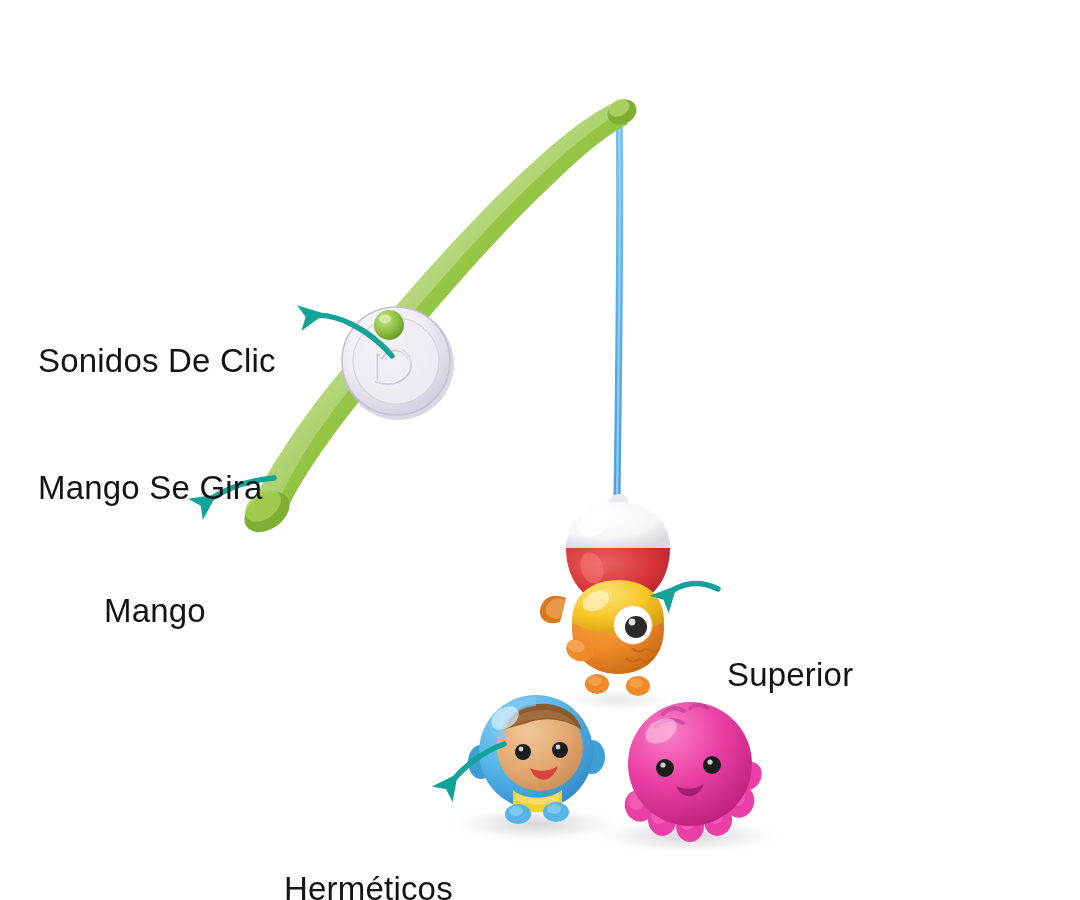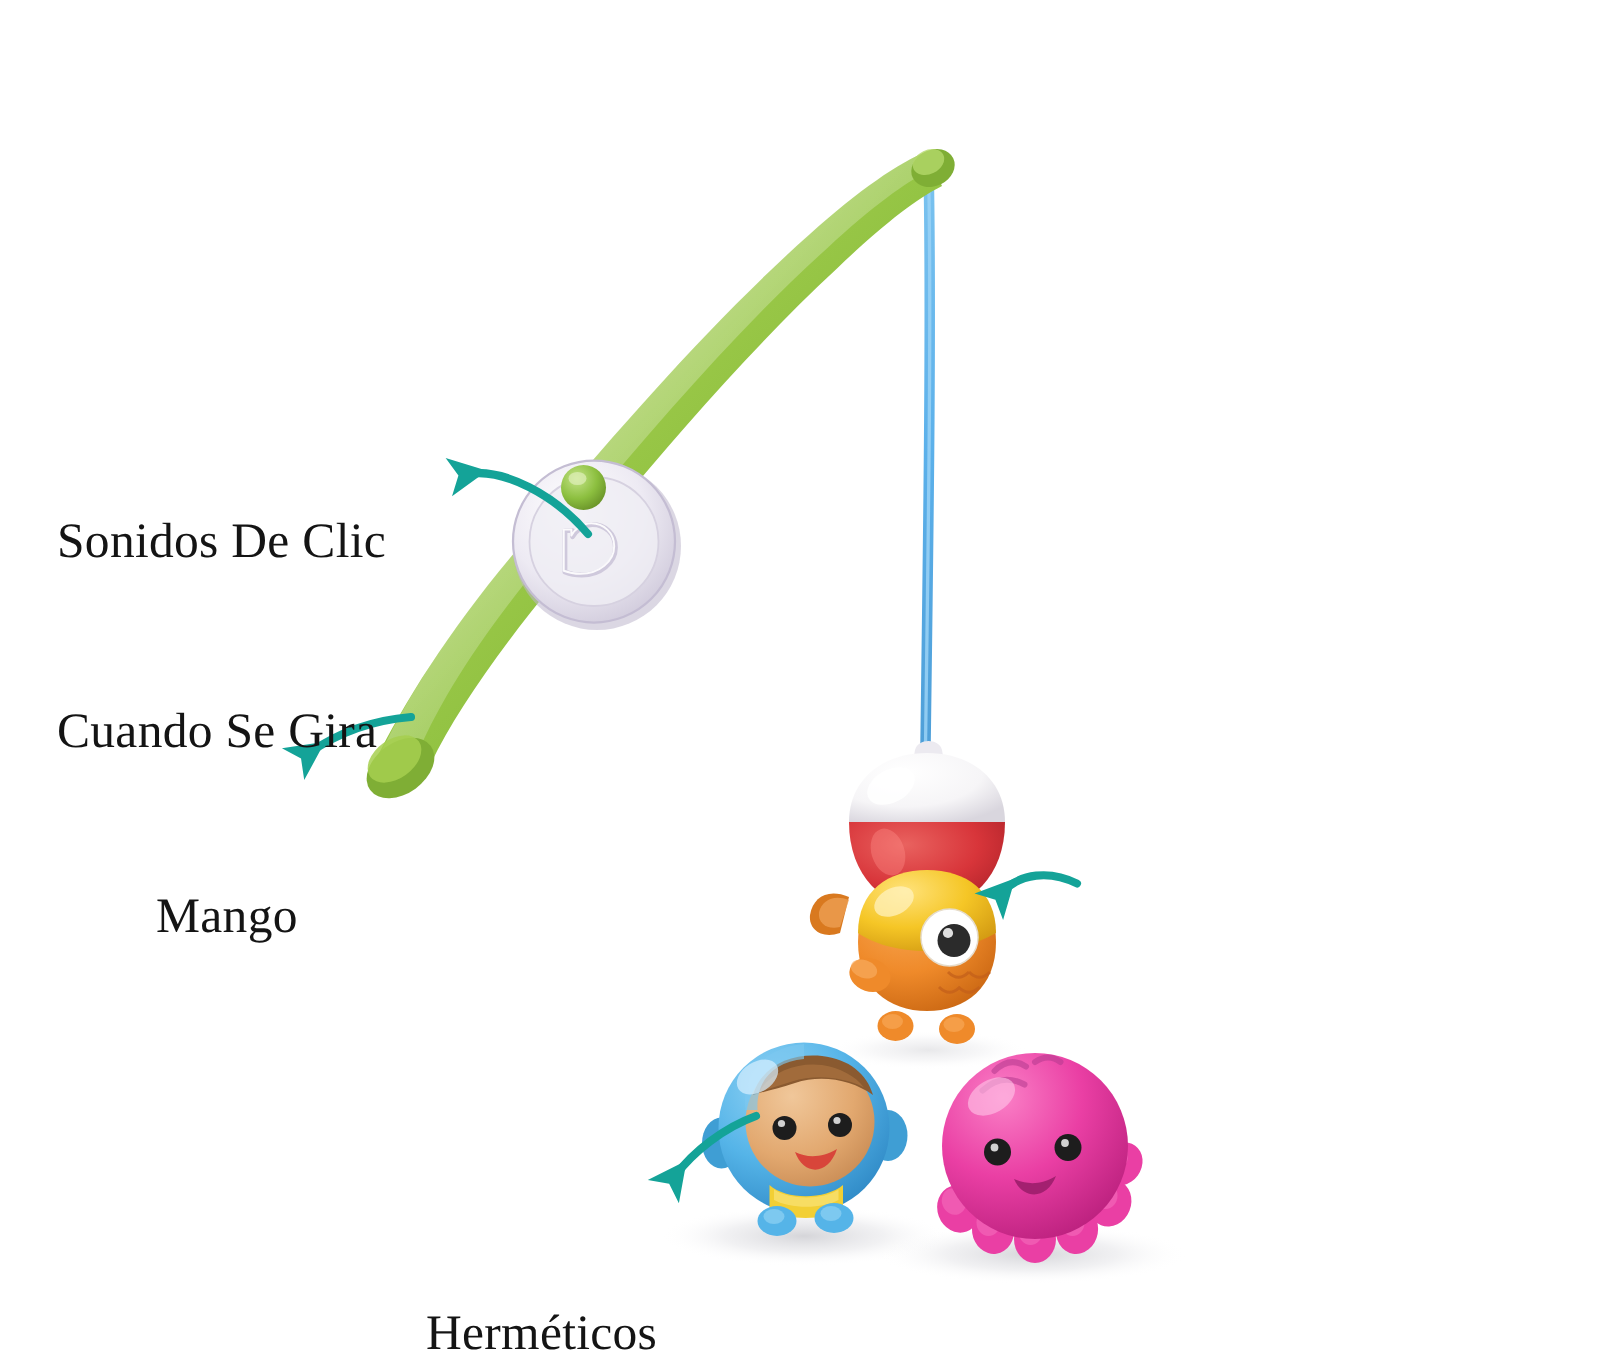--- a/index.html
+++ b/index.html
@@ -6,21 +6,20 @@
   html, body {
     width: 1080px; height: 900px;
     background: #ffffff;
     font-family: "Liberation Sans", sans-serif;
     overflow: hidden;
   }
   #stage {
     position: relative;
     width: 1080px; height: 900px;
     background: #ffffff;
-    font-family: Liberation Serif, serif;
   }
   .layer { position: absolute; top: 0; left: 0; width: 1080px; height: 900px; }
   svg.layer { pointer-events: none; }
 
   .callout {
     position: absolute;
     color: #141414;
     font-size: 33px;
     line-height: 1.28;
     letter-spacing: 0.2px;
@@ -293,27 +292,28 @@
     <g fill="none" stroke="#14a398" stroke-width="5.4" stroke-linecap="round" marker-end="url(#arwL)">
       <path d="M 392 356 C 370 330, 336 312, 312 316"></path>
       <path d="M 274 478 C 250 480, 226 488, 206 502"></path>
       <path d="M 718 589 C 700 580, 680 582, 668 595"></path>
       <path d="M 504 744 C 482 752, 462 768, 450 784"></path>
     </g>
   </svg>
 
   <div class="callout" id="callout-clic">
     <span class="ln">Sonidos De Clic</span>
-    <span class="ln">Cuando Se Gira</span>
+    <span class="ln">Mango Se Gira</span>
   </div>
 
   <div class="callout" id="callout-mango">
     <span class="ln">Mango</span>
   </div>
 
   <div class="callout" id="callout-imanes">
+    <span class="ln">Superior</span>
   </div>
 
   <div class="callout" id="callout-hermetico">
     <span class="ln">Herméticos</span>
   </div>
 
 </div>
 
 </body></html>

